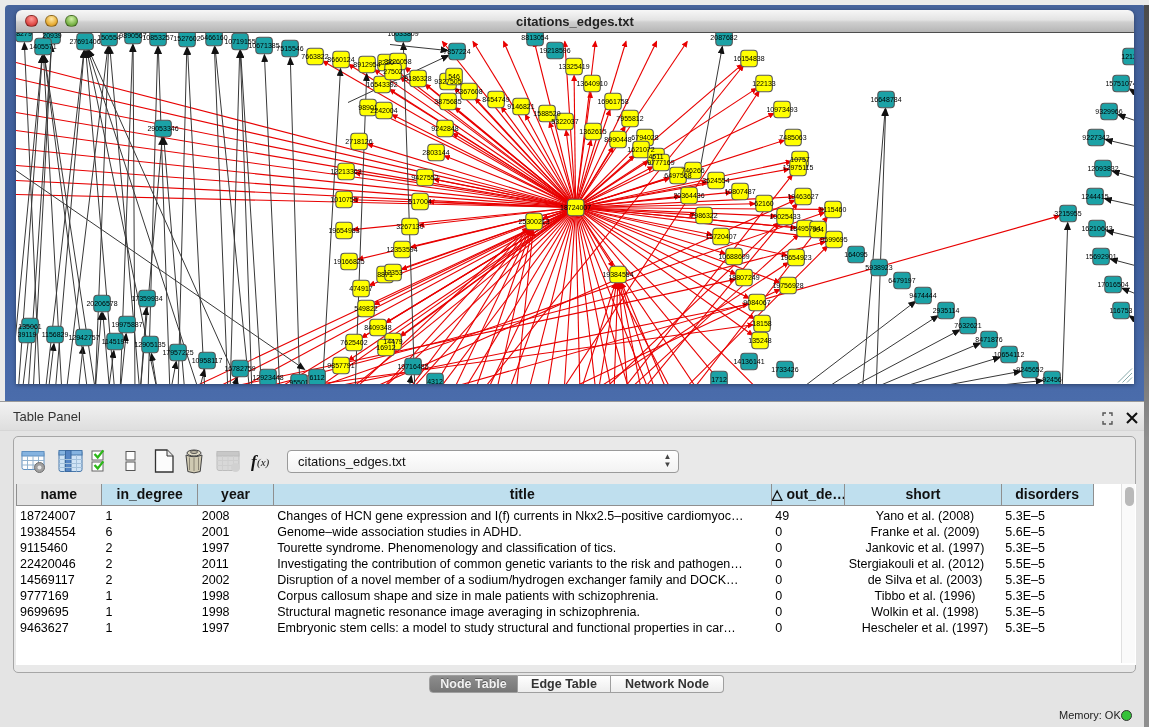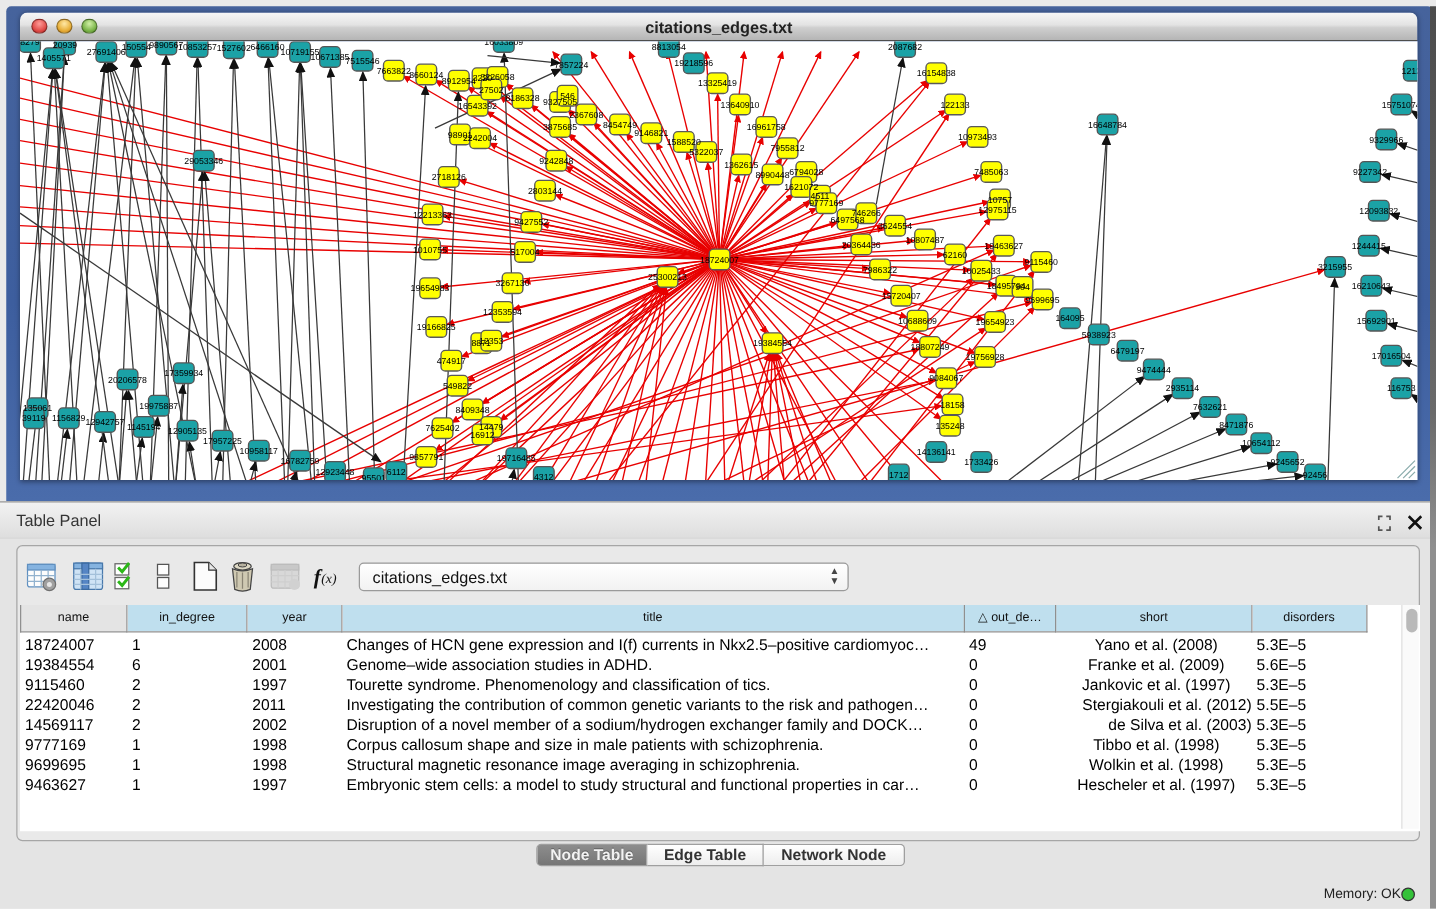--- a/index.html
+++ b/index.html
@@ -17,21 +17,21 @@
 #ttl{left:0;top:0;width:1118px;height:22px;text-align:center;font-size:13px;font-weight:bold;color:#222;line-height:23px}
 #canvas{left:0;top:22.5px;width:1118px;height:351px;background:#fff;overflow:hidden}
 #tpanel{left:0;top:401px;width:1149px;height:326px;background:#e4e4e4}
 #tphdr{left:0;top:0;width:1149px;height:30px;background:linear-gradient(180deg,#f2f2f2,#dedede);border-top:1px solid #9b9b9b;border-bottom:1px solid #d6d6d6}
 #tptxt{left:13px;top:8px;font-size:13px;color:#333}
 #container{left:13px;top:35px;width:1123px;height:237px;background:#e9e9e9;border:1px solid #a6a6a6;border-radius:5px}
 #dropdown{left:273px;top:13px;width:392px;height:23px;background:linear-gradient(180deg,#fff,#f2f2f2);border:1px solid #9a9a9a;border-radius:4px;font-size:13px;color:#111;line-height:21px;padding-left:10px}
 #ddarr{left:374px;top:2px;width:11px;height:17px;font-size:8px;color:#444;line-height:8px;text-align:center}
 #tblwrap{left:1.5px;top:47px;width:1120px;height:181px;background:#fff;overflow:hidden}
 table{border-collapse:collapse;table-layout:fixed;width:1078px;font-size:12.5px}
-th{height:21px;border:1px solid #8f8f8f;border-top:none;font-weight:normal;font-size:10px;color:#111;background:#bfdfee;padding:0;overflow:hidden;white-space:nowrap}
+th{height:21px;border:1px solid #8f8f8f;border-top:none;font-weight:bold;font-size:14px;color:#111;background:#bfdfee;padding:0;overflow:hidden;white-space:nowrap}
 th.gray{background:#e4e4e4}
 td{height:16px;padding:0 0 0 4px;color:#000;white-space:nowrap;overflow:hidden;font-size:12.5px}
 tr.r td{border:none}
 #vscroll{left:1107px;top:47px;width:14px;height:179px;background:#fafafa;border-left:1px solid #e0e0e0}
 #thumb{left:2.5px;top:3px;width:9px;height:19px;background:#b9b9b9;border-radius:5px}
 #tabs{left:429px;top:274px;height:18px;font-size:12.5px}
 .tab{display:inline-block;float:left;height:18px;line-height:17px;border:1px solid #9f9f9f;border-left:none;background:linear-gradient(180deg,#fff,#ededed);color:#333;text-align:center;font-weight:bold}
 .tab.sel{background:linear-gradient(180deg,#8d8d8d,#767676);color:#f2f2f2;text-shadow:0 -1px 0 rgba(0,0,0,.3)}
 .tab.first{border-radius:4px 0 0 4px;border-left:1px solid #9f9f9f}
 .tab.last{border-radius:0 4px 4px 0}
@@ -659,39 +659,39 @@
               <td style="width:73px">0</td>
               <td style="width:155.5px;text-align:center">Jankovic et al. (1997)</td>
               <td style="width:91px">5.3E–5</td>
             </tr>
             <tr class="r">
               <td style="width:85px">22420046</td>
               <td style="width:95.5px">2</td>
               <td style="width:75px">2011</td>
               <td style="width:494.5px">Investigating the contribution of common genetic variants to the risk and pathogen…</td>
               <td style="width:73px">0</td>
-              <td style="width:155.5px;text-align:right">Stergiakouli et al. (2012)</td>
+              <td style="width:155.5px;text-align:left">Stergiakouli et al. (2012)</td>
               <td style="width:91px">5.5E–5</td>
             </tr>
             <tr class="r">
               <td style="width:85px">14569117</td>
               <td style="width:95.5px">2</td>
               <td style="width:75px">2002</td>
               <td style="width:494.5px">Disruption of a novel member of a sodium/hydrogen exchanger family and DOCK…</td>
               <td style="width:73px">0</td>
-              <td style="width:155.5px;text-align:right">de Silva et al. (2003)</td>
+              <td style="width:155.5px;text-align:center">de Silva et al. (2003)</td>
               <td style="width:91px">5.3E–5</td>
             </tr>
             <tr class="r">
               <td style="width:85px">9777169</td>
               <td style="width:95.5px">1</td>
               <td style="width:75px">1998</td>
               <td style="width:494.5px">Corpus callosum shape and size in male patients with schizophrenia.</td>
               <td style="width:73px">0</td>
-              <td style="width:155.5px;text-align:center">Tibbo et al. (1998)</td>
+              <td style="width:155.5px;text-align:center">Tibbo et al. (1996)</td>
               <td style="width:91px">5.3E–5</td>
             </tr>
             <tr class="r">
               <td style="width:85px">9699695</td>
               <td style="width:95.5px">1</td>
               <td style="width:75px">1998</td>
               <td style="width:494.5px">Structural magnetic resonance image averaging in schizophrenia.</td>
               <td style="width:73px">0</td>
               <td style="width:155.5px;text-align:center">Wolkin et al. (1998)</td>
               <td style="width:91px">5.3E–5</td>

